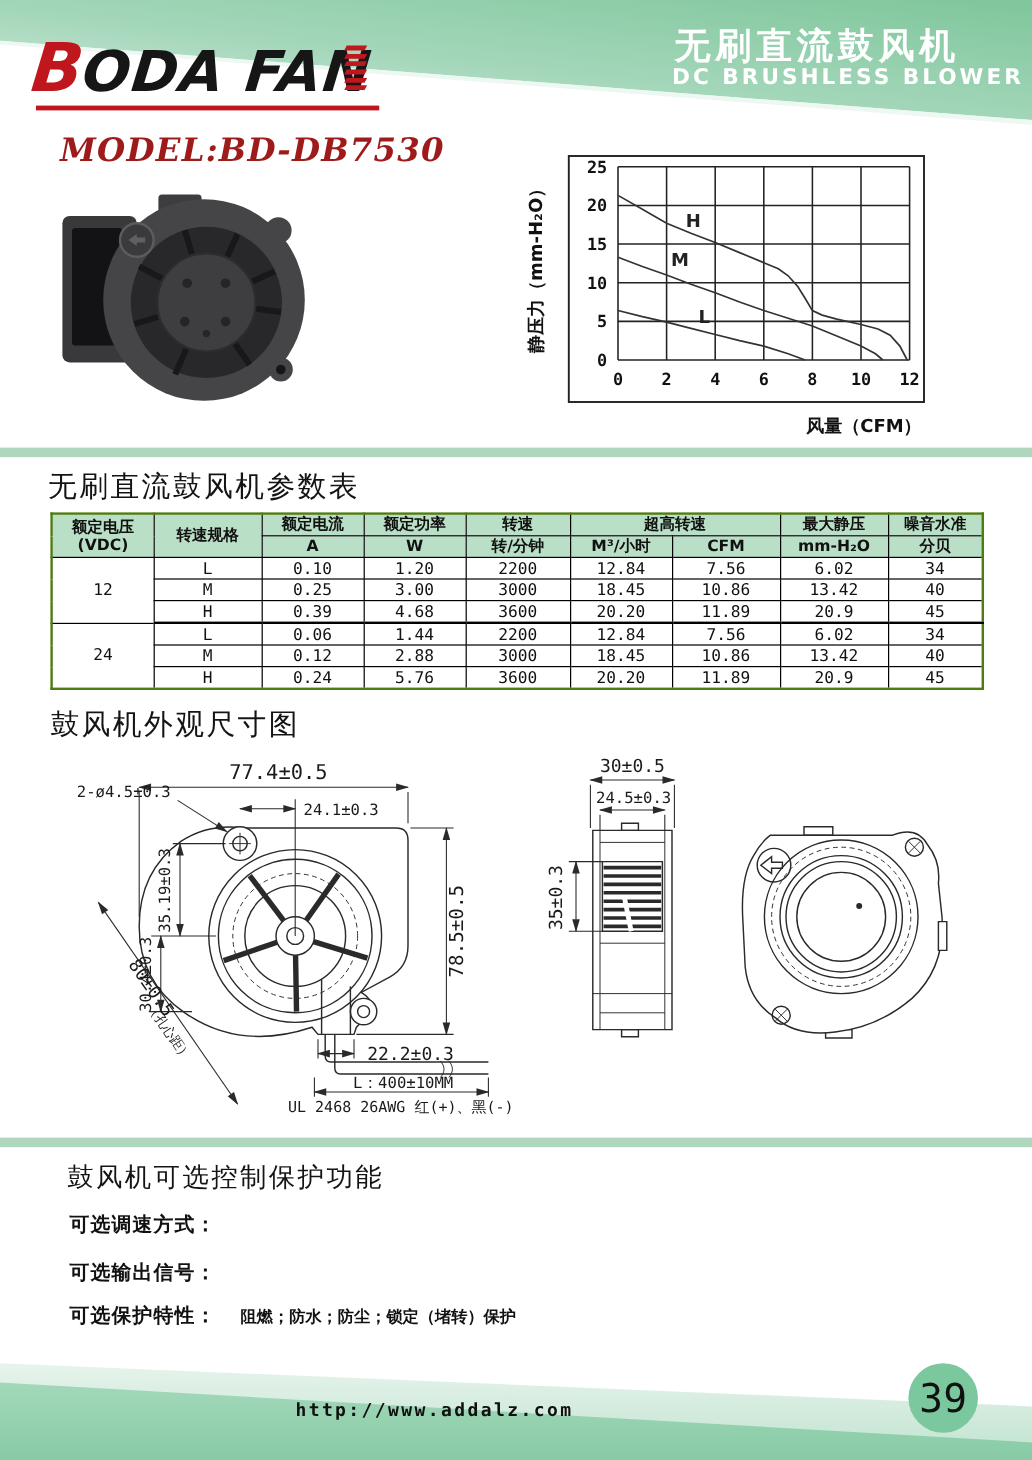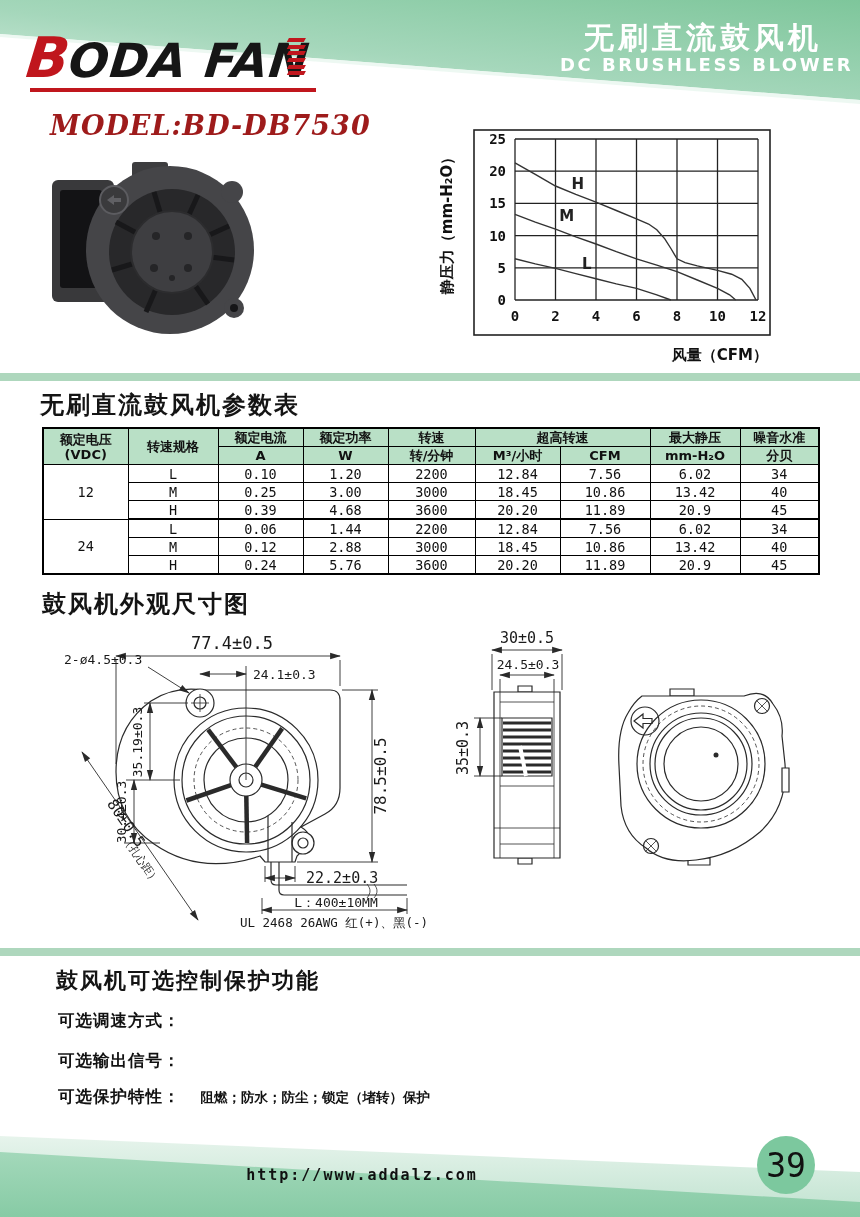--- a/index.html
+++ b/index.html
@@ -9,44 +9,44 @@
 
   
   #logo{left:26px;top:30px;width:300px;height:62px;}
   #logo .wordmark{font-style:italic;font-weight:bold;transform:skewX(-6deg);
     font-family:"DejaVu Sans",sans-serif;white-space:nowrap;line-height:56px;}
   #logo .logo-b{color:#c0161d;font-size:56px;}
   #logo .logo-rest{color:#161616;font-size:47px;letter-spacing:1px;}
   #logo .underline{position:absolute;left:4px;top:58px;width:286px;height:4px;background:#c0161d;}
   #logo .stripes{position:absolute;left:262px;top:8px;}
   #logo .stripes i{display:block;width:17px;height:3.5px;background:#c0161d;margin-bottom:3.2px;transform:skewX(-28deg);}
-  .hdr-cn{left:562px;top:18px;width:260px;color:#fff;font-size:30px;font-weight:bold;letter-spacing:4px;white-space:nowrap;text-align:right;}
+  .hdr-cn{left:562px;top:18px;width:260px;color:#fff;font-size:30px;font-weight:bold;letter-spacing:4px;white-space:nowrap;}
   .hdr-en{left:560px;top:54px;width:280px;color:#fff;font-size:18px;font-weight:bold;letter-spacing:2.5px;white-space:nowrap;}
 
   #model{left:50px;top:110px;font-family:"DejaVu Serif",serif;font-style:italic;font-weight:bold;
          font-size:27px;color:#9e1b1b;letter-spacing:1px;}
 
   
   .cbox{fill:none;stroke:#222;stroke-width:1.6;}
   .tick{font:bold 14px "DejaVu Sans Mono",monospace;fill:#111;text-anchor:middle;}
   .ty{text-anchor:end;}
   .slabel{font:bold 15px "DejaVu Sans",sans-serif;fill:#222;text-anchor:middle;}
   .axlabel{font:bold 15px "DejaVu Sans",sans-serif;fill:#111;text-anchor:middle;}
   .xe{text-anchor:end;}
 
   .divider{left:0;width:860px;height:8px;background:#aed7bd;}
 
-  .sec-title{font-weight:bold;font-size:24px;letter-spacing:2px;color:#141414;white-space:nowrap;}
+  .sec-title{font-weight:normal;font-size:24px;letter-spacing:2px;color:#141414;white-space:nowrap;}
   .tbl-note{left:337px;top:401px;font-size:13px;font-weight:bold;white-space:nowrap;}
 
   
   #ptable{left:42px;top:427px;border-collapse:collapse;table-layout:fixed;width:776px;
           font-size:13px;text-align:center;}
   #ptable th,#ptable td{border:1px solid #000;padding:0;height:17px;line-height:16px;overflow:hidden;}
-  #ptable{border:2px solid #000000;}
+  #ptable{border:2px solid #4d7c0f;}
   #ptable th{background:#b9e0c6;font-weight:bold;font-size:13px;}
   #ptable td{font-family:"DejaVu Sans Mono",monospace;font-size:13.5px;}
   #ptable tr.group-end td{border-bottom:2px solid #000;}
   #ptable .two-line{line-height:15px;}
 
   
   .draw line,.draw path,.draw rect,.draw circle,.draw polyline{vector-effect:non-scaling-stroke;}
   .obj{fill:#fff;stroke:#2a2a2a;stroke-width:1.2;}
   .objn{fill:none;stroke:#2a2a2a;stroke-width:1.2;}
   .thin{fill:none;stroke:#2a2a2a;stroke-width:0.8;}

